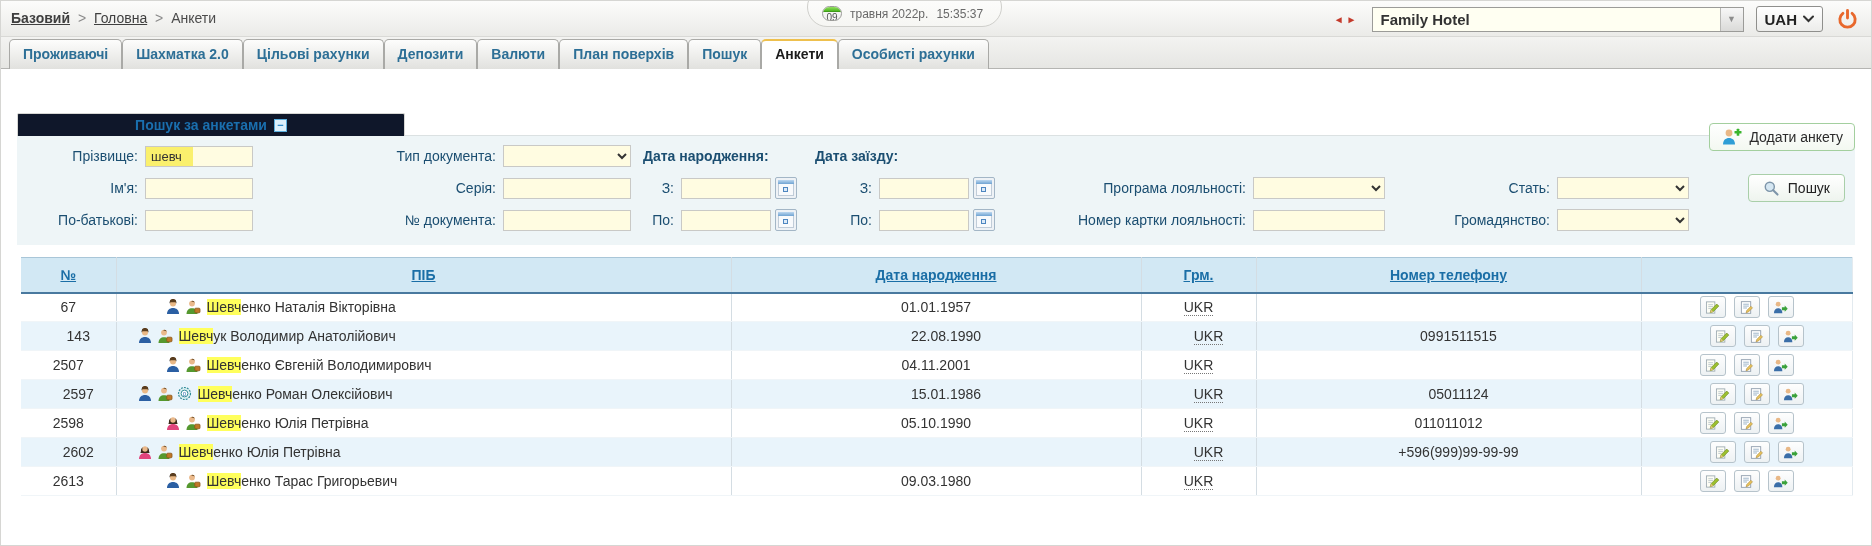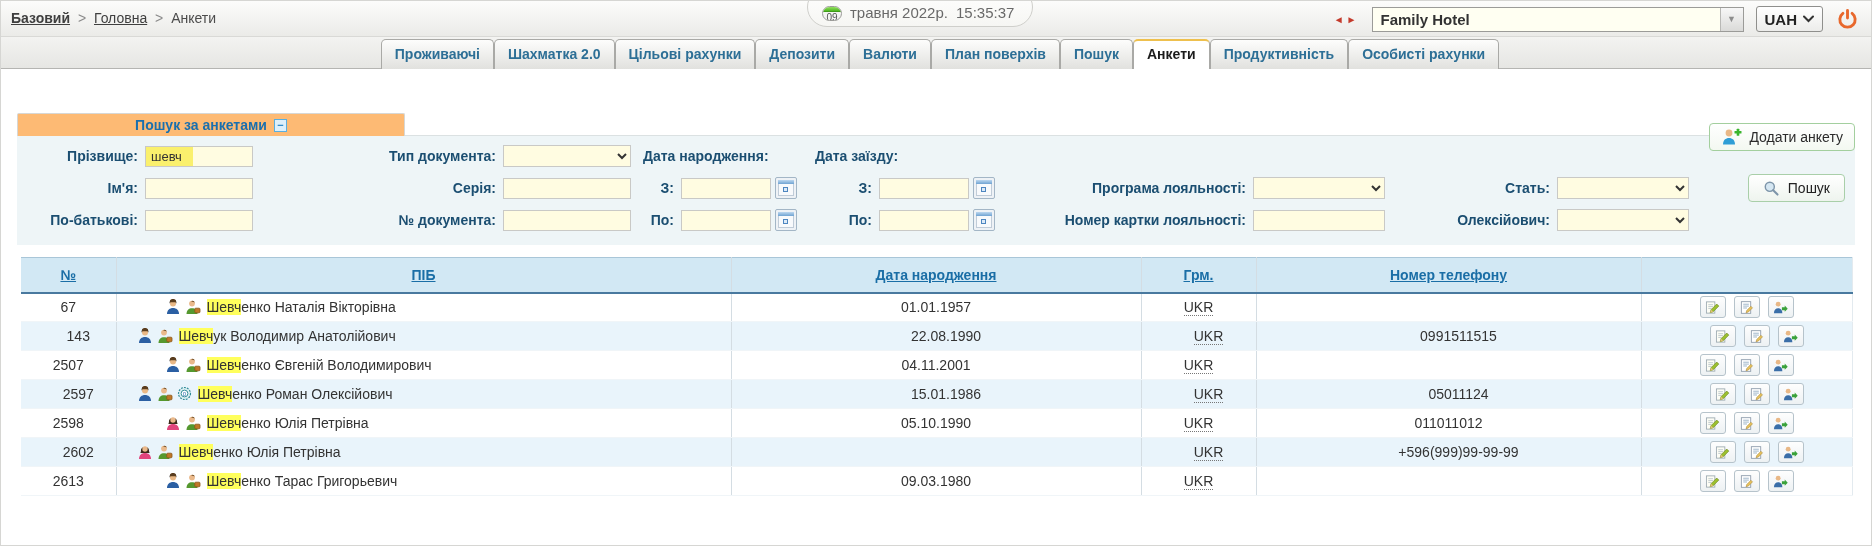--- a/index.html
+++ b/index.html
@@ -12,59 +12,59 @@
   .breadcrumb { position:absolute; left:10px; top:9px; font-size:14px; color:#4c4c4c; }
   .breadcrumb a { color:#3f3f3f; text-decoration:underline; cursor:pointer; }
   .bc-root { font-weight:bold; }
   .bc-sep { color:#8a8a8a; margin:0 4px; }
   .datetime-pill { position:absolute; left:806px; top:-14px; height:40px; padding:0 18px 5px 14px;
       border:1px solid #cfcfcb; border-radius:20px; background:linear-gradient(#ffffff,#f6f6f3);
       display:flex; align-items:flex-end; gap:8px; }
   .cal-mini { width:20px; height:15px; border:1px solid #9b9b98; border-radius:8px; overflow:hidden; background:#f4f4f2; }
   .cal-mini-top { height:5px; background:linear-gradient(#93e061,#4eb81f); border-bottom:1px solid #3f9b18; }
   .cal-mini-day { font-size:10px; line-height:12px; text-align:center; color:#555; text-decoration:underline; }
-  .dt-text { font-size:15px; color:#696969; white-space:nowrap; }
+  .dt-text { font-size:12px; color:#696969; white-space:nowrap; }
   .topbar-right { position:absolute; right:12px; top:5px; display:flex; align-items:center; gap:12px; }
   .collapse-arrows { font-size:10px; color:#c43a2b; letter-spacing:3px; cursor:pointer; }
   .hotel-combo { width:372px; height:25px; border:1px solid #9b9b98; background:#fffff2; display:flex; align-items:center; cursor:pointer; }
   .hotel-combo-text { font-weight:bold; font-size:15px; color:#333; padding-left:8px; }
   .combo-arrow-box { margin-left:auto; width:23px; height:100%; border-left:1px solid #b8b8b5;
       background:linear-gradient(#f7f7f7,#dadad8); display:flex; align-items:center; justify-content:center; }
   .combo-arrow-box span { font-size:9px; color:#8c8c8c; }
   .currency-combo { height:26px; border:1px solid #8f8f8c; border-radius:3px; background:linear-gradient(#ffffff,#ececea);
       display:flex; align-items:center; gap:6px; padding:0 8px; cursor:pointer; font-weight:bold; font-size:15px; color:#222; }
   .power-btn { width:24px; height:24px; cursor:pointer; display:flex; align-items:center; justify-content:center; background:none; border:none; padding:0; }
 
   
   .tabstrip { height:32px; background:linear-gradient(#f3f3f1,#e6e6e3); border-bottom:1px solid #b5b5b2;
-      display:flex; align-items:flex-end; gap:0; padding:0 0 0 8px;justify-content:center; }
+      display:flex; align-items:flex-end; gap:0; padding:0 0 0 8px; }
   .tab { position:relative; margin-bottom:-1px; padding:6px 13px 7px; border:1px solid #a9a9a6; border-bottom:none;
       border-radius:5px 5px 0 0; background:linear-gradient(#fdfdfc,#e1e1de); color:#2d6f96; font-weight:bold;
       font-size:14px; cursor:pointer; white-space:nowrap; z-index:1; }
   .tab.active { background:#fff; color:#1c1c1c; border-top:2px solid #eec04e; padding-top:5px; z-index:2; }
 
   
   .content { position:relative; height:477px; background:#fff; }
   .add-btn { position:absolute; right:16px; top:10px; display:flex; align-items:center; gap:7px;
       border:1px solid #a3cf9e; border-radius:4px; background:linear-gradient(#ffffff,#f3f8f1);
       padding:4px 11px; font-size:14px; color:#2b2b2b; cursor:pointer; font-family:inherit; }
 
   
   .search-area { margin:44px 16px 0 16px; }
   .panel-tab { position:relative; width:388px; height:23px; margin-bottom:-1px; z-index:1;
-      background:#fdba74; border:1px solid #d7d7d4; border-bottom:none; border-radius:2px 2px 0 0;
+      background:#0f172a; border:1px solid #d7d7d4; border-bottom:none; border-radius:2px 2px 0 0;
       display:flex; align-items:center; justify-content:center; gap:7px;
       color:#1a6fae; font-weight:bold; font-size:14px; }
   .minus-box { width:13px; height:13px; border:1px solid #5aaede; background:#ddf0fb; color:#2d89c8;
       font-size:11px; line-height:11px; text-align:center; cursor:pointer; }
   .panel-body { background:#eef5f7; border-top:1px solid #dbe1e2; padding:9px 10px 14px; }
   .frow { display:grid; grid-template-columns:118px 108px 250px 128px 50px 122px 76px 122px 252px 132px 172px 132px 1fr;
       align-items:center; margin-bottom:7px; }
   .frow:last-child { margin-bottom:0; }
-  .flabel { text-align:right; padding-right:7px; color:#1b4e71; font-weight:bold; font-size:14px; white-space:nowrap; }
+  .flabel { text-align:right; padding-right:7px; color:#1b4e71; font-weight:normal; font-size:14px; white-space:nowrap; }
   .fhead { text-align:left; padding-left:12px; color:#1b4e71; font-weight:bold; font-size:14px; white-space:nowrap; }
   .c5-6 { grid-column:5/7; } .c7-8 { grid-column:7/9; } .c13 { grid-column:13; justify-self:end; }
   .tinput { height:21px; width:100%; border:1px solid #c9c9c6; background:#fffce1; font-size:13px;
       padding:1px 5px; font-family:inherit; color:#333; }
   .hl-input { background:linear-gradient(90deg,#faf06d 0 47px,#fffce1 47px); }
   .tselect { height:22px; width:100%; border:1px solid #c9c9c6; background:#fffce1; font-size:13px; font-family:inherit; color:#333; }
   .dgroup { display:flex; align-items:center; gap:4px; }
   .dinput { width:90px; }
   .calbtn { width:22px; height:22px; border:1px solid #a3b6c6; border-radius:2px; background:#eef2f6;
       padding:2px; cursor:pointer; display:flex; flex-direction:column; }
@@ -143,21 +143,20 @@
 
   <div class="tabstrip">
     <div class="tab">Проживаючі</div>
     <div class="tab">Шахматка 2.0</div>
     <div class="tab">Цільові рахунки</div>
     <div class="tab">Депозити</div>
     <div class="tab">Валюти</div>
     <div class="tab">План поверхів</div>
     <div class="tab">Пошук</div>
     <div class="tab active">Анкети</div>
-    <div class="tab">Продуктивність</div>
     <div class="tab">Особисті рахунки</div>
   </div>
 
   <div class="content">
 
     <button class="add-btn">
       <svg width="21" height="18" viewBox="0 0 21 18">
         <circle cx="8" cy="5" r="3.4" fill="#e9b886"></circle>
         <path d="M2 16.5c0-4.6 2.7-6.6 6-6.6s6 2 6 6.6z" fill="#2f9ed6"></path>
         <rect x="13.5" y="3" width="7" height="2.6" rx="0.5" fill="#3bb52e"></rect>
@@ -240,21 +239,21 @@
             <input class="tinput dinput" style="">
             <span class="calbtn">
                 <span class="cb-top"></span>
                 <span class="cb-body">
                   <span class="cb-dot"></span>
                 </span>
               </span>
           </div>
           <label class="flabel">Номер картки лояльності:</label>
           <input class="tinput" style="">
-          <label class="flabel">Олексійович:</label>
+          <label class="flabel">Громадянство:</label>
           <select class="tselect"><option></option></select>
         </div>
 
       </div>
     </div>
 
     <table class="results">
       <colgroup>
           <col style="width:95px">
           <col style="width:615px">

